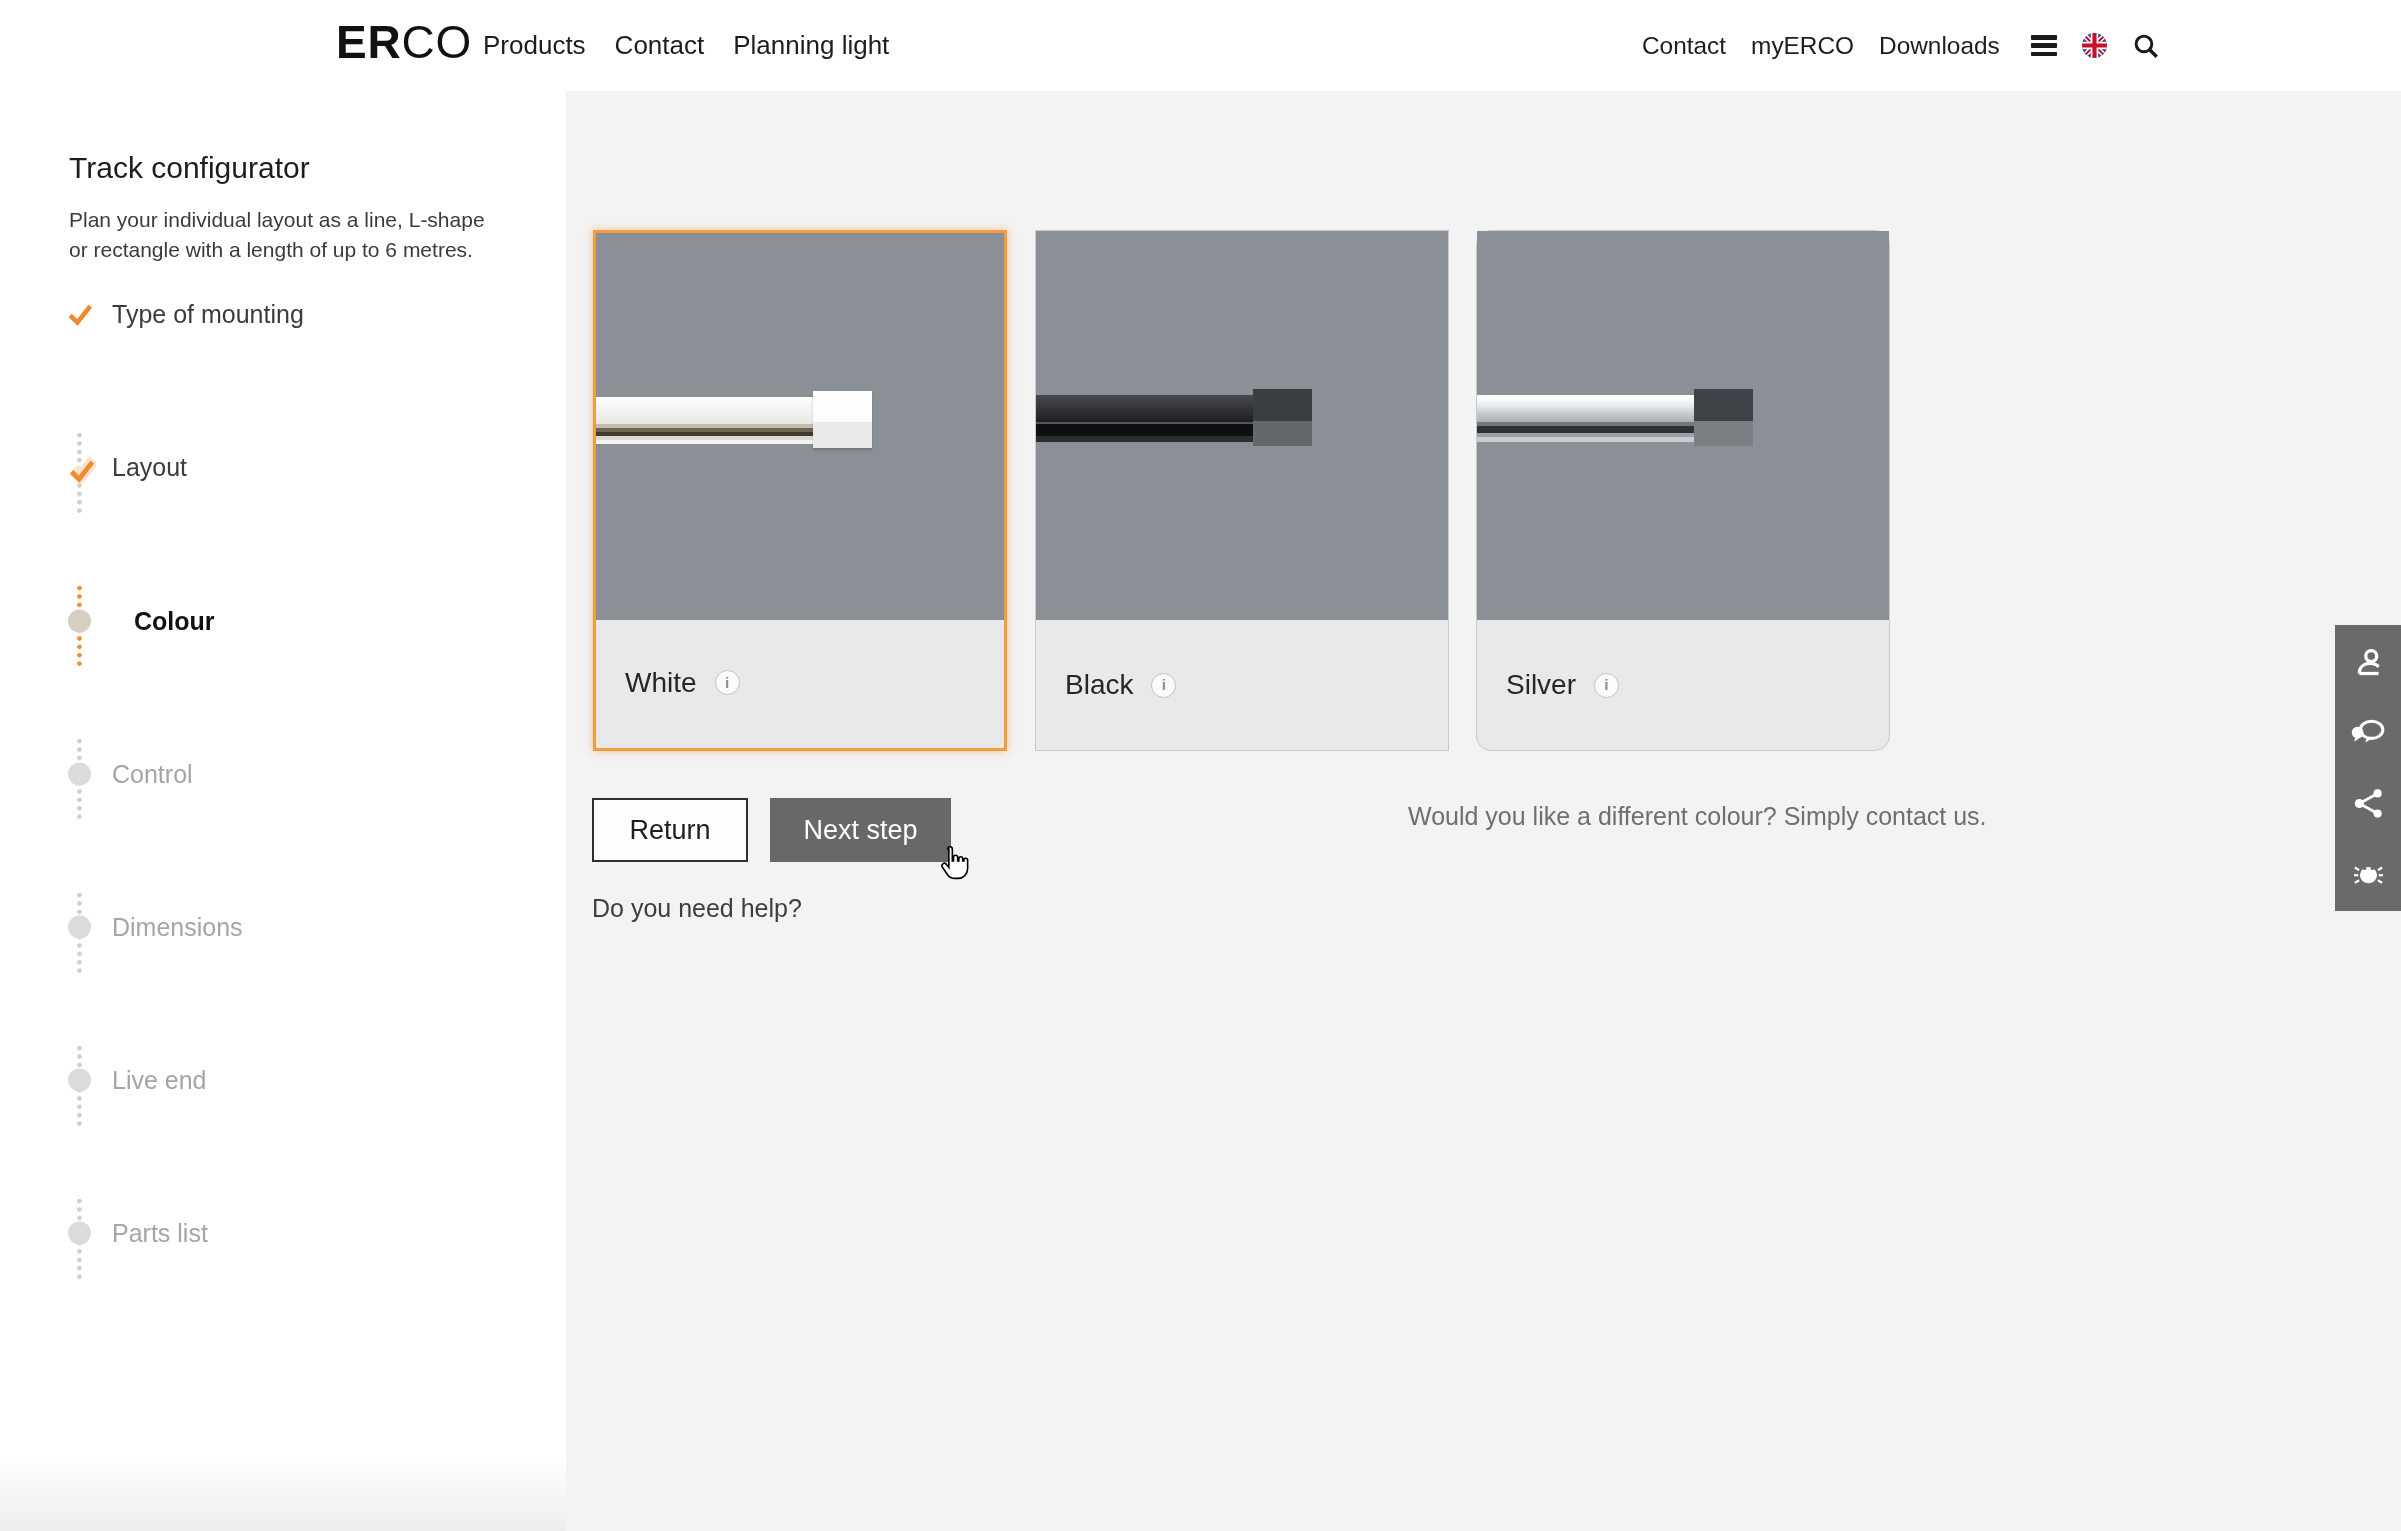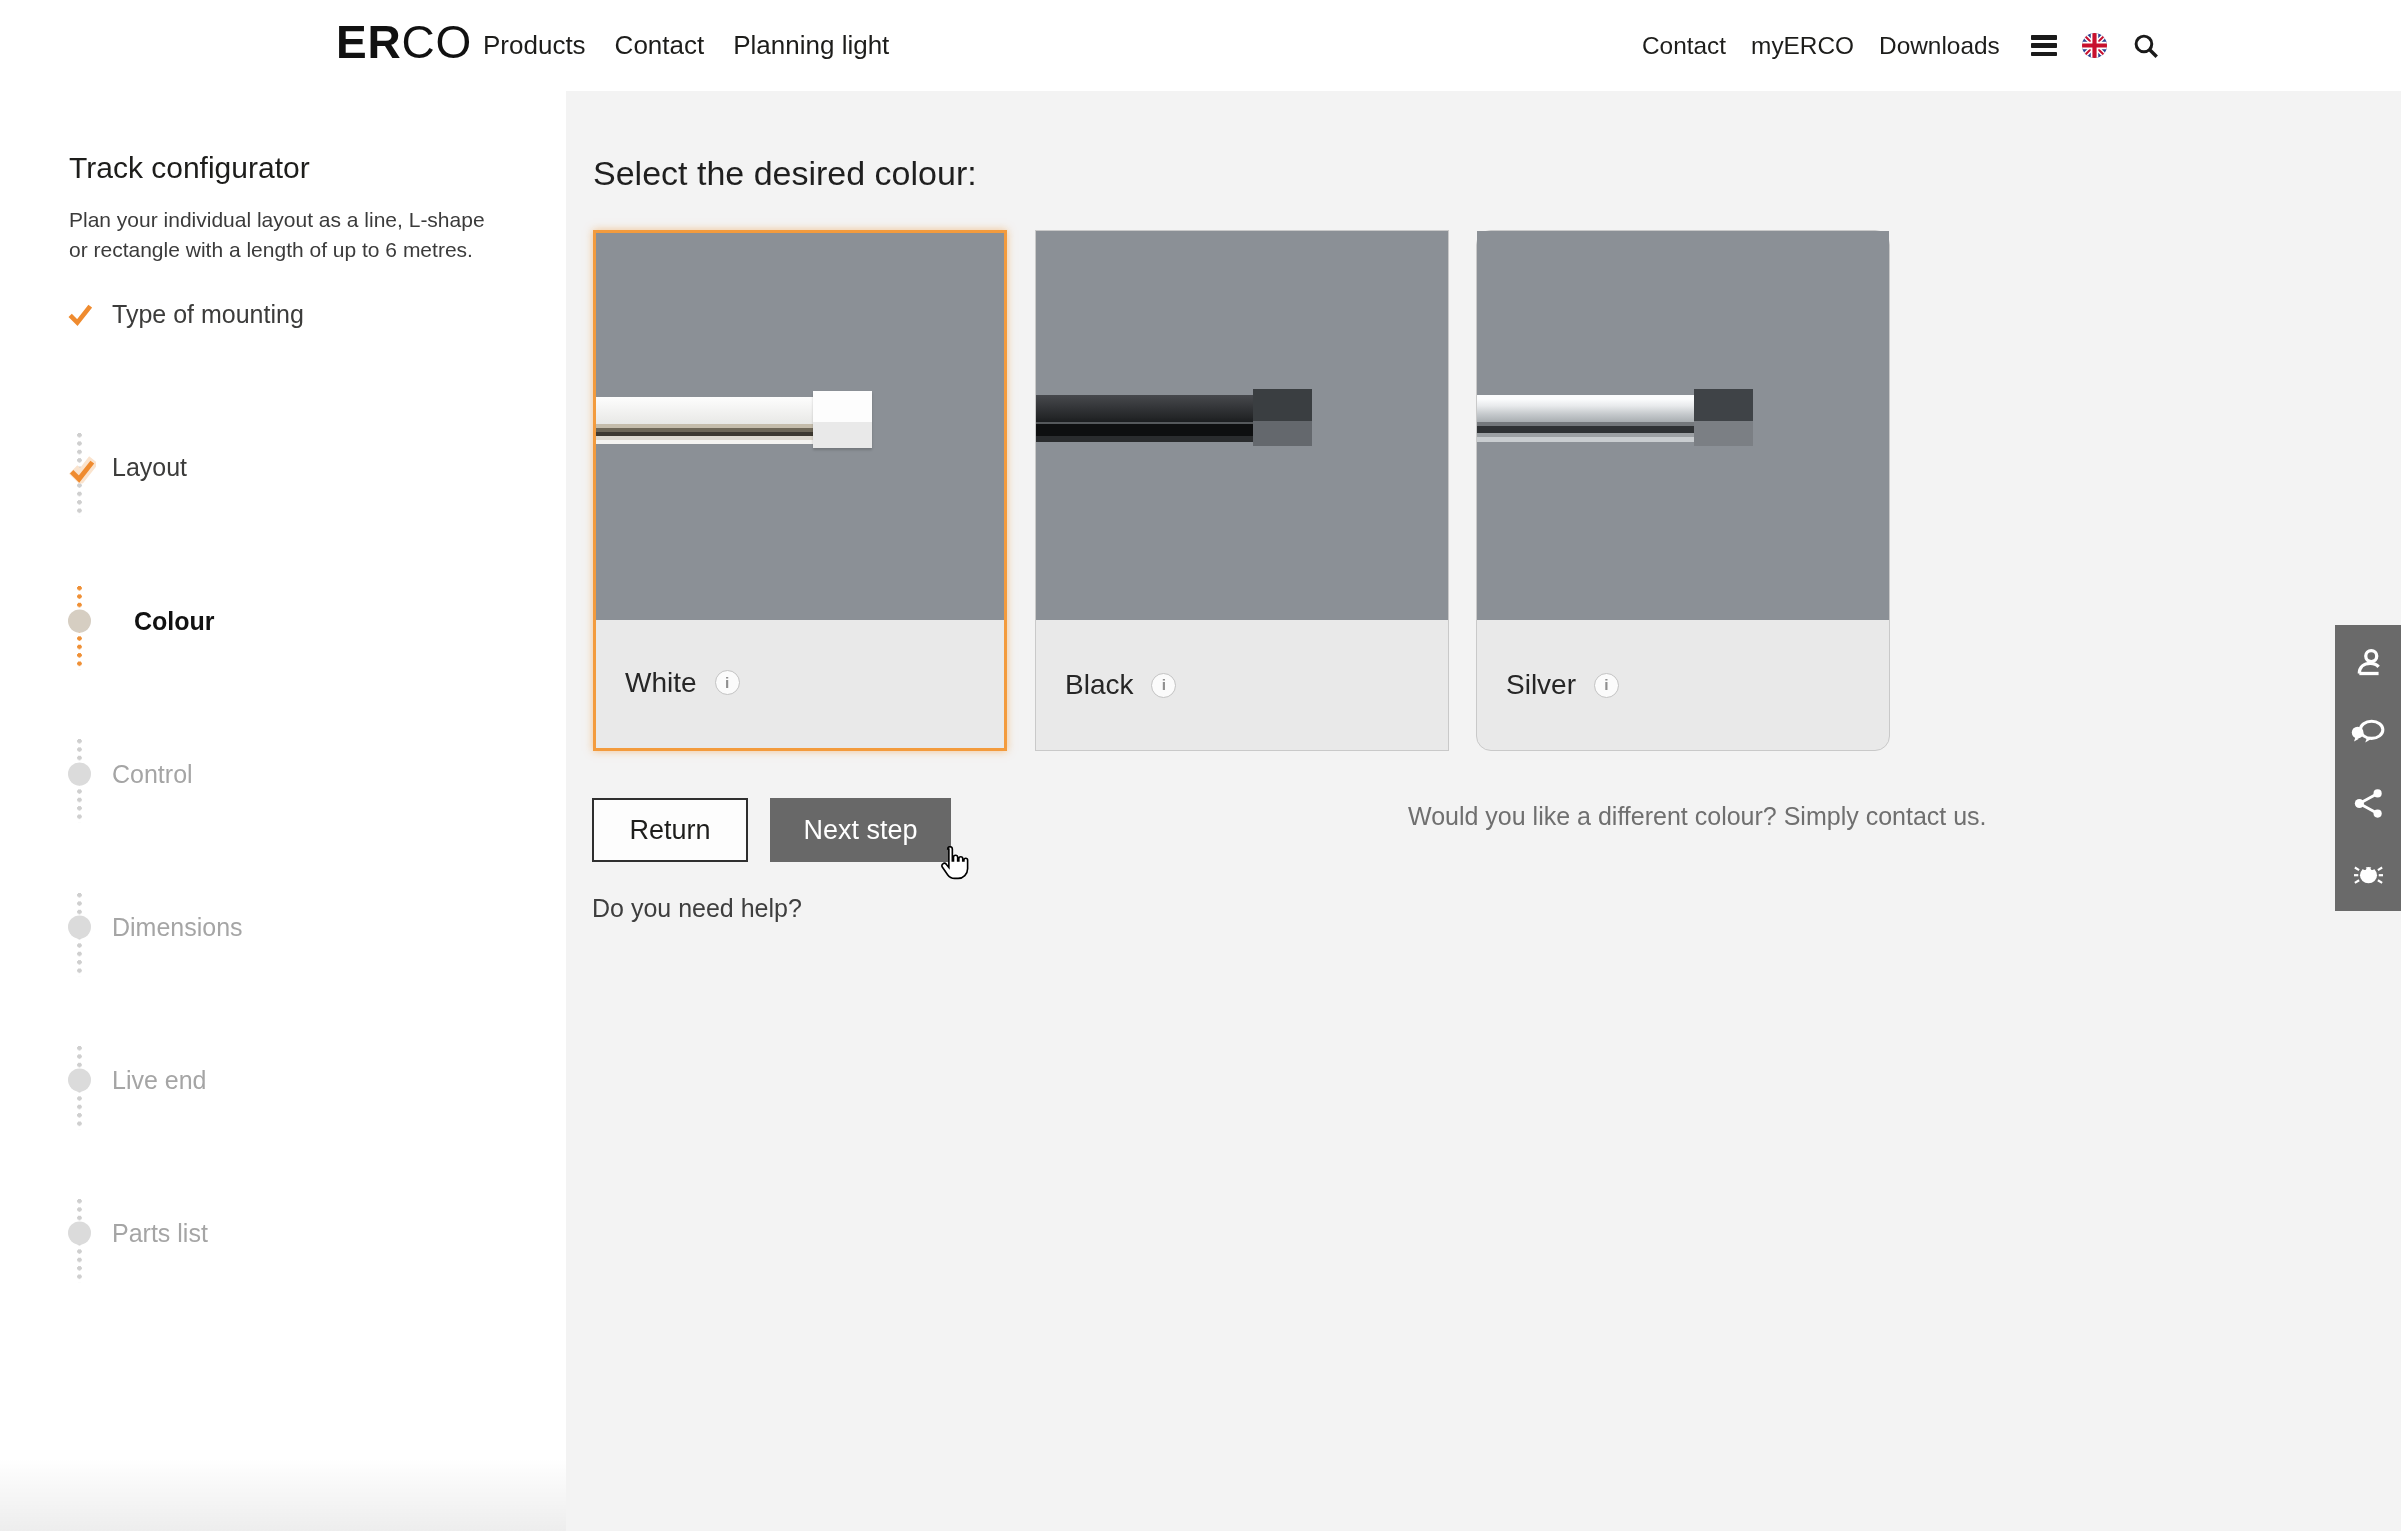--- a/index.html
+++ b/index.html
@@ -190,21 +190,20 @@
       <span class="lbl future">Live end</span>
     </div>
     <div class="connector gray" style="top:1108px;"></div>
 
     <div class="step" style="top:1124px;">
       <span class="circ gray"></span>
       <span class="lbl future">Parts list</span>
     </div>
   </div>
 
-  <div class="heading">Select the desired colour:</div>
 
   <div class="card selected" style="left:593px;">
     <div class="img">
       <div class="rail white">
         <div class="rbody">
             <div class="rtop"></div>
             <div class="rgroove"></div>
           </div>
         <div class="cap"></div>
       </div>

